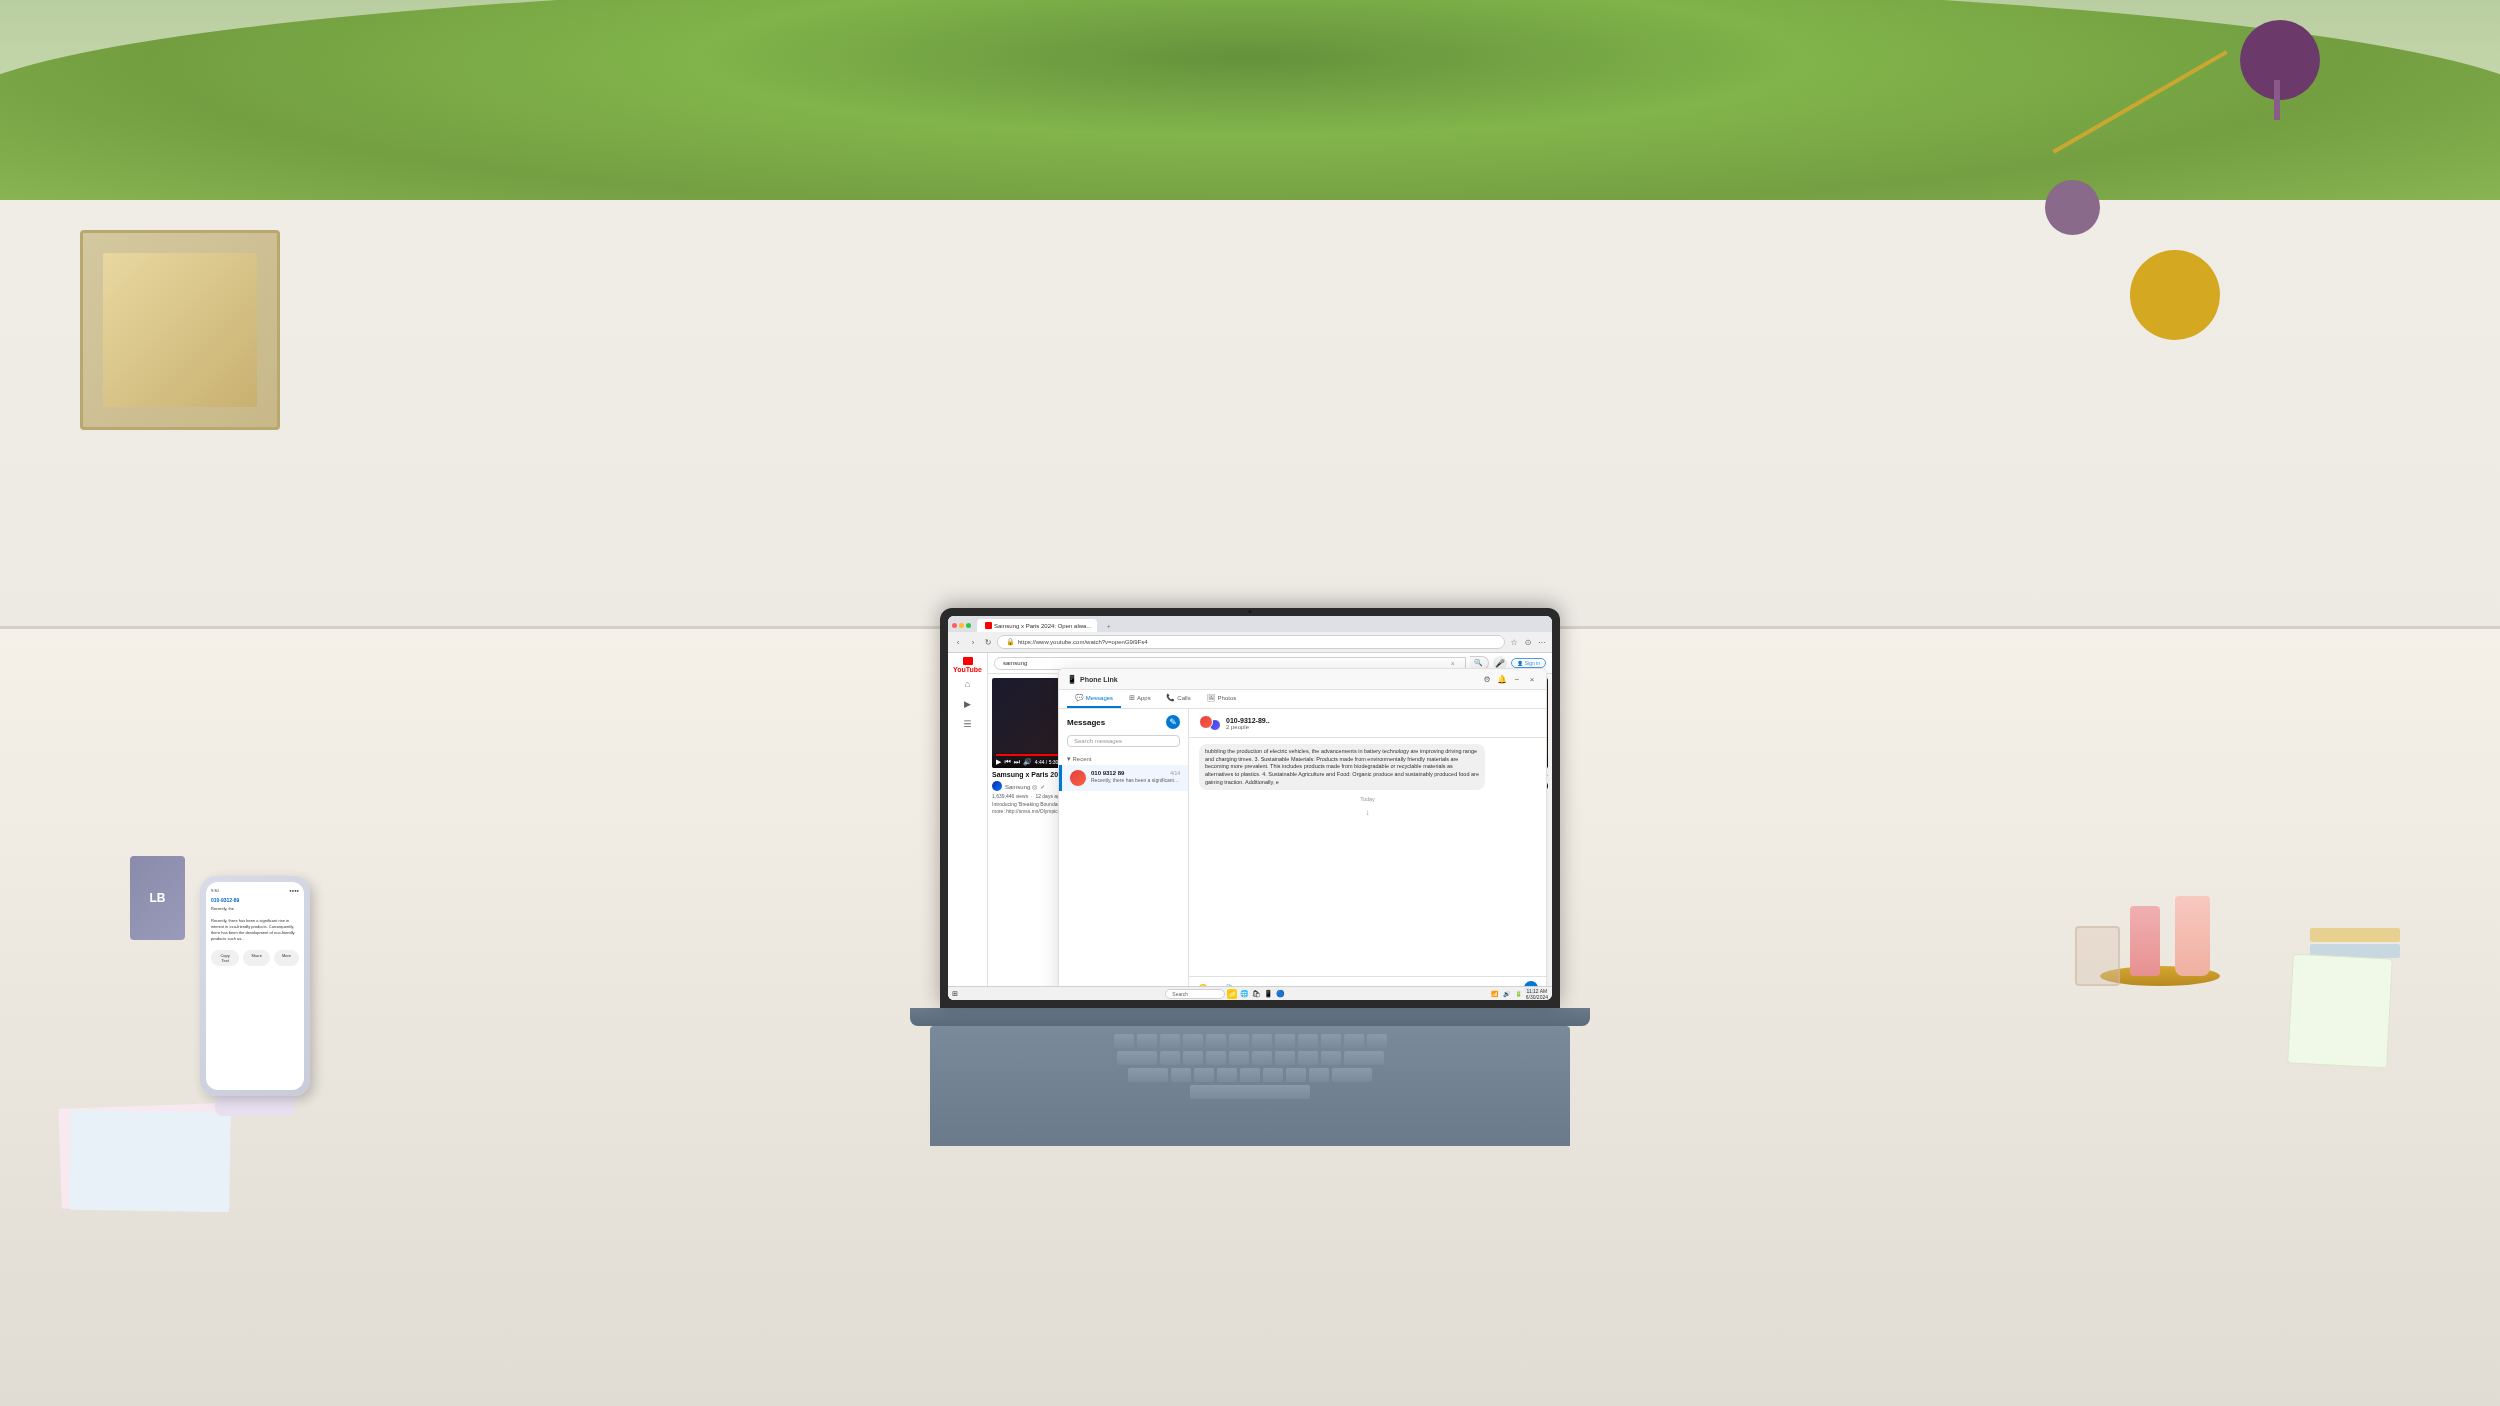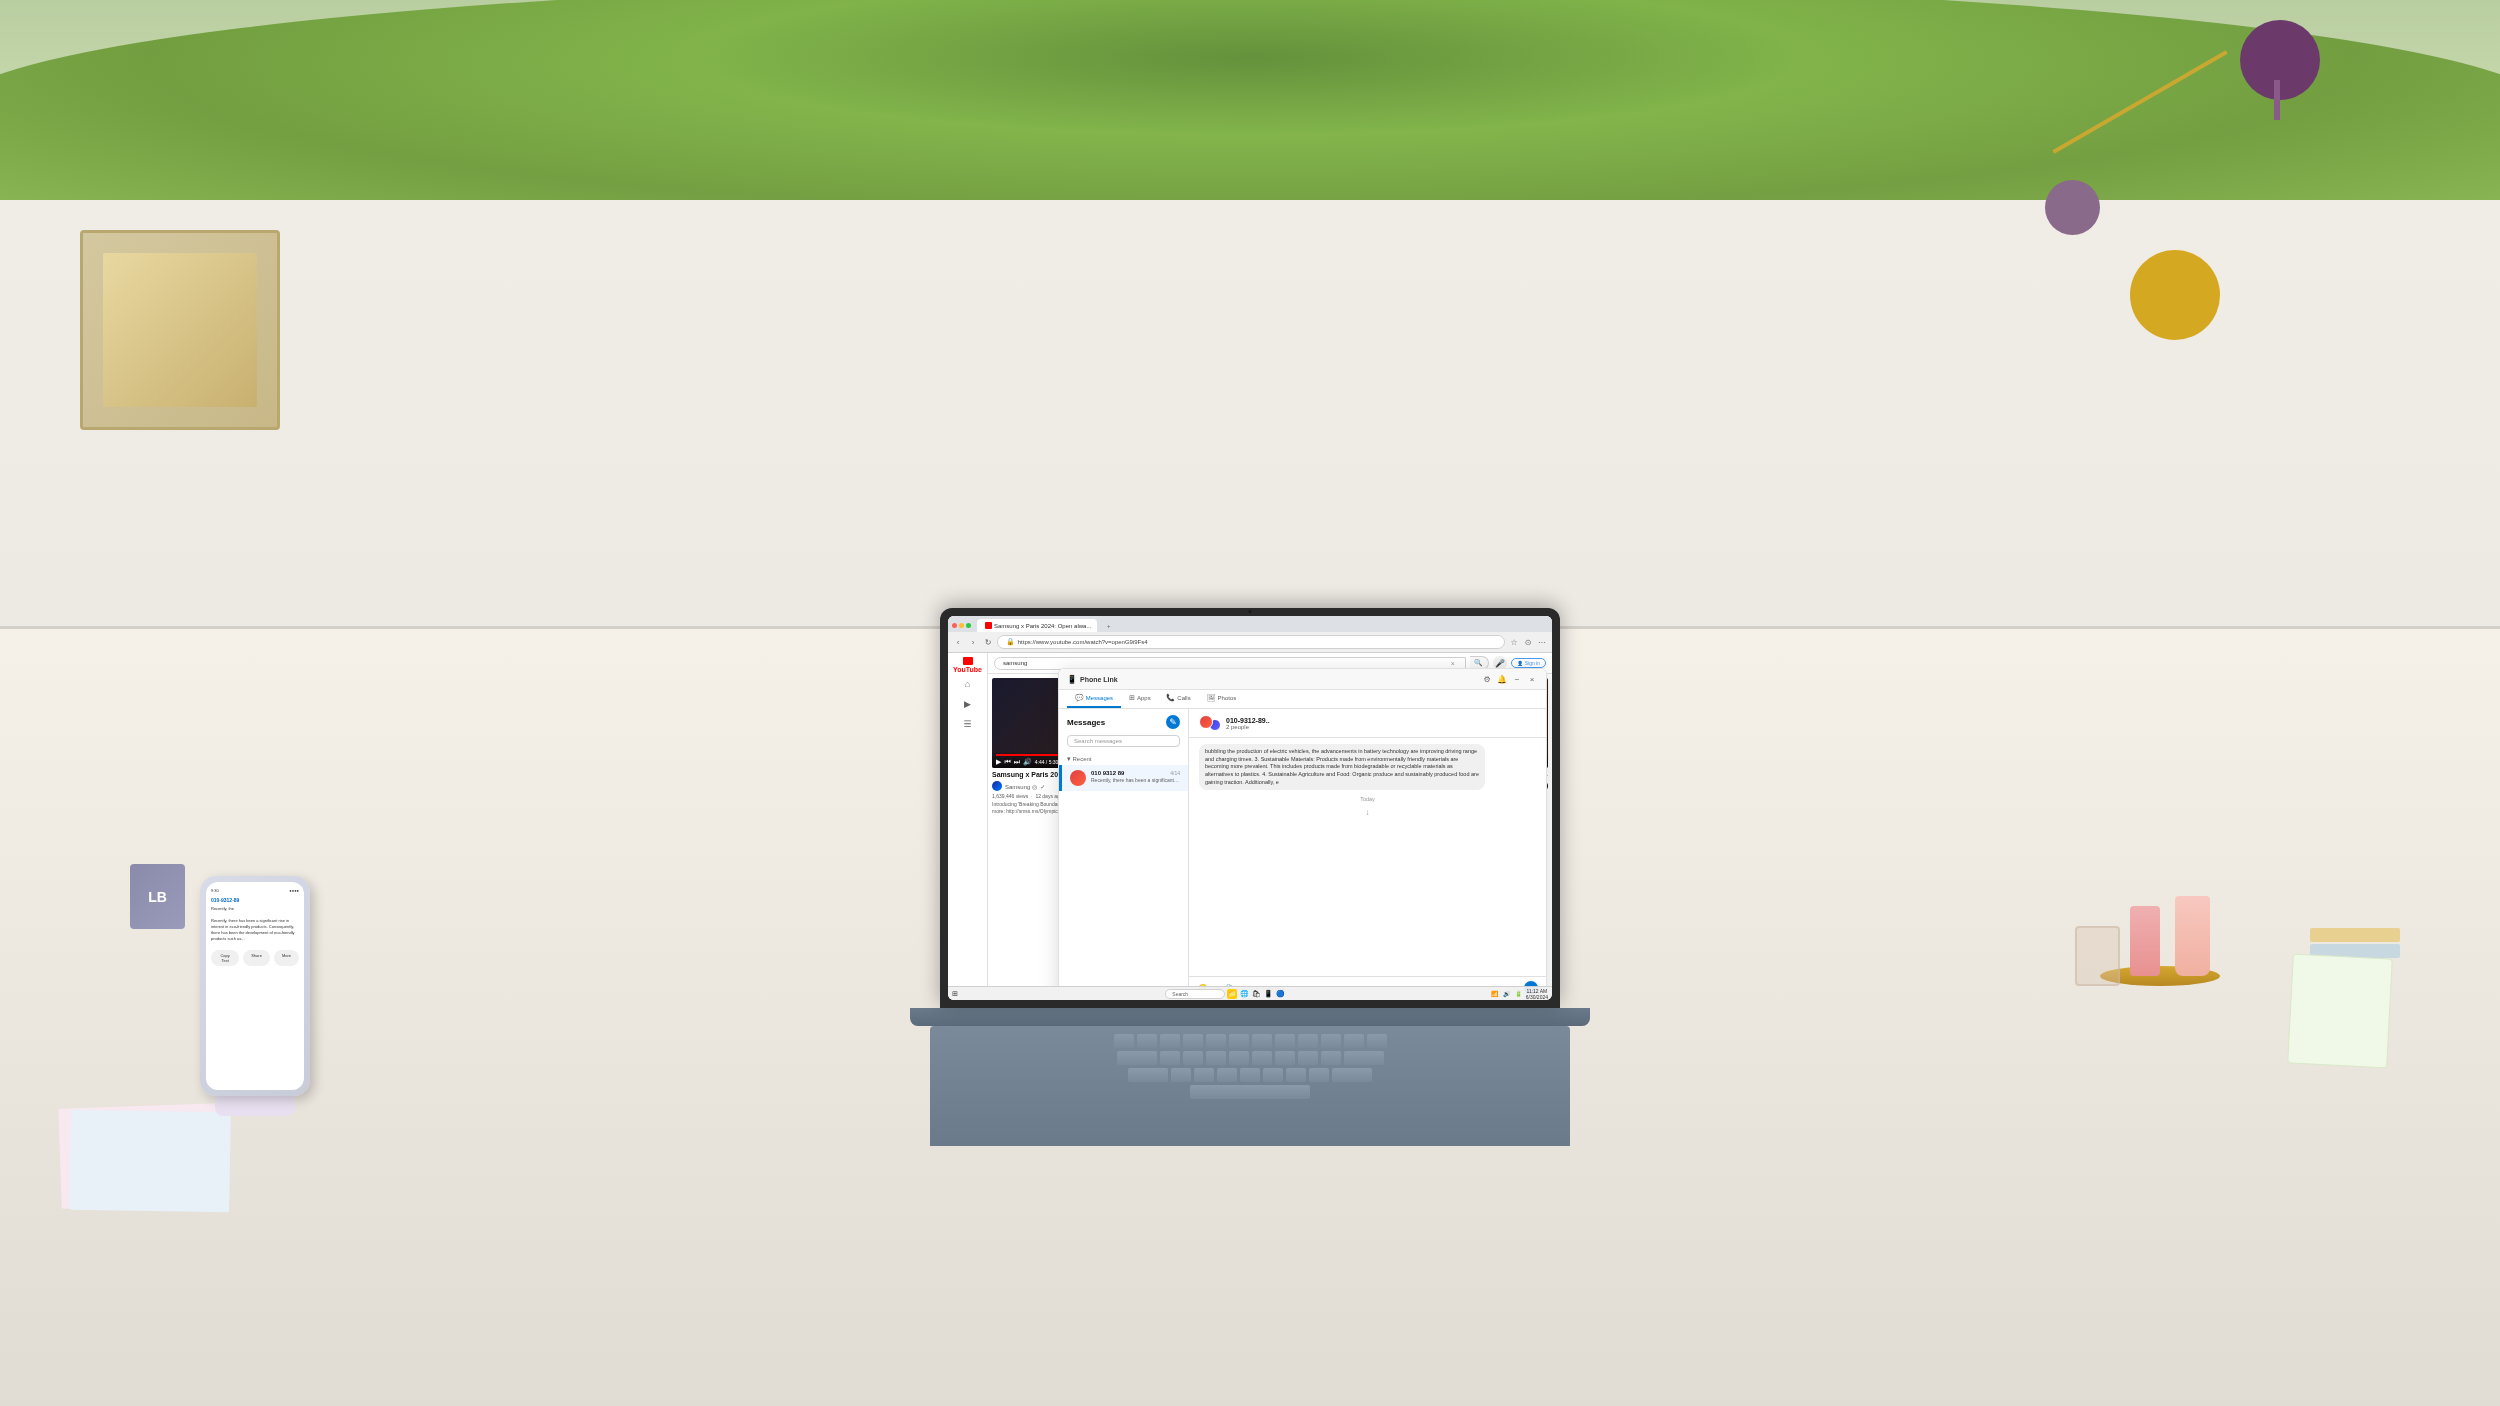--- a/index.html
+++ b/index.html
@@ -805,25 +805,25 @@
     }
 
     
     .pen-holder {
       position: absolute;
       bottom: 480px;
       left: 130px;
       width: 60px; height: 70px;
     }
     .pen-holder-body {
-      width: 55px; height: 65px;
+      width: 55px; height: 84px;
       background: linear-gradient(135deg, #8a8aaa, #9a9aba);
       border-radius: 4px;
       display: flex; align-items: center; justify-content: center;
-      color: #fff; font-size: 14px; font-weight: bold; margin-top: 8px;
+      color: #fff; font-size: 12px; font-weight: bold;
     }
 
     .glass-candle {
       position: absolute;
       bottom: 420px;
       right: 380px;
     }
     .glass-body {
       width: 45px; height: 60px;
       background: rgba(220, 200, 180, 0.4);

